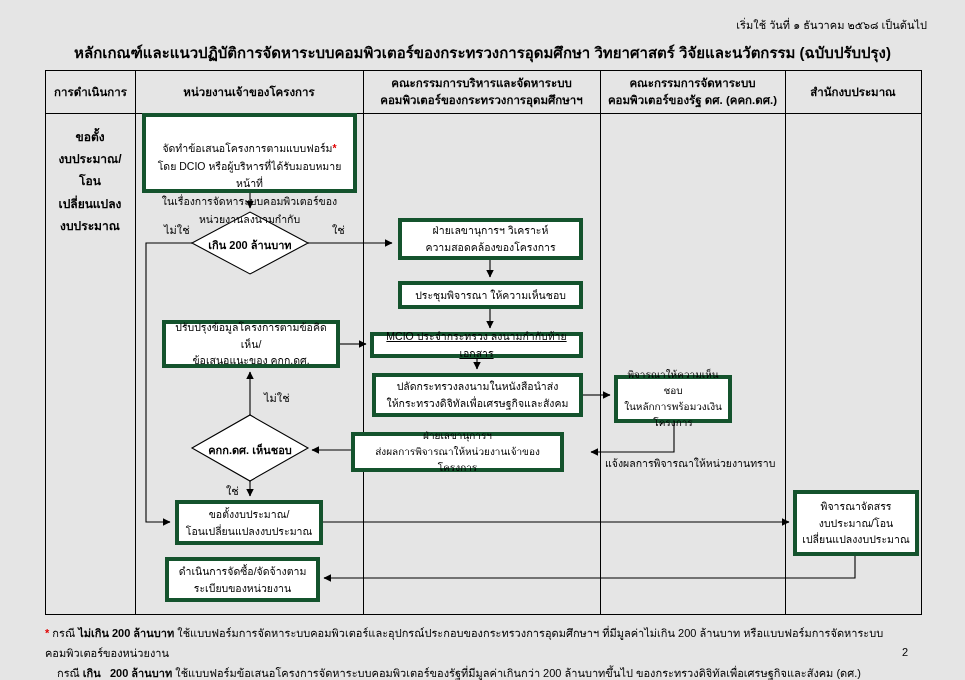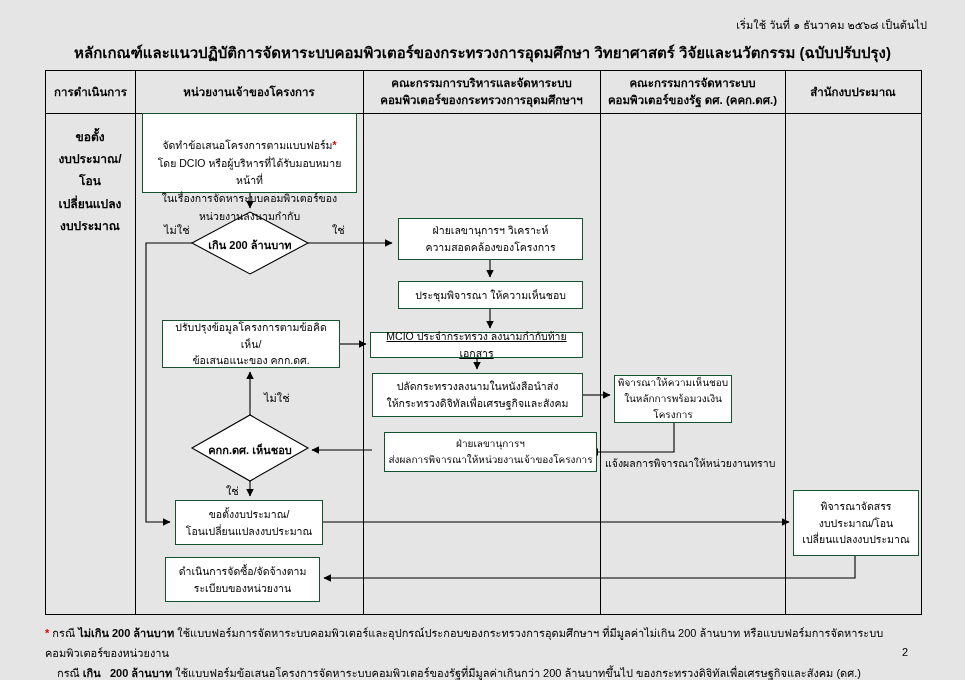--- a/index.html
+++ b/index.html
@@ -16,31 +16,31 @@
   .hcell{position:absolute;top:0;height:42px;display:flex;align-items:center;justify-content:center;
          text-align:center;font-weight:bold;font-size:11.5px;line-height:1.45;white-space:pre-line;}
   .hc1{left:0;width:89px}.hc2{left:89px;width:228px}.hc3{left:317px;width:237px}
   .hc4{left:554px;width:185px}.hc5{left:739px;width:136px}
 
   .row-label{position:absolute;left:48px;top:126px;width:84px;text-align:center;font-weight:bold;
              font-size:12px;line-height:1.85;white-space:pre-line;}
 
   svg.flow{position:absolute;left:0;top:0;width:965px;height:680px;z-index:1;pointer-events:none;}
 
-  .box{position:absolute;z-index:2;background:#fff;border:1px solid #14532d;box-sizing:border-box;
+  .box{position:absolute;z-index:2;background:#fff;border:4px solid #14532d;box-sizing:border-box;
        display:flex;align-items:center;justify-content:center;text-align:center;
        font-size:10.5px;line-height:1.6;white-space:pre-line;padding:2px;}
   .b1{left:142px;top:113px;width:215px;height:80px;display:block;padding-top:6px;}
   .b1 .inner{line-height:1.7;}
   .b2{left:398px;top:218px;width:185px;height:42px;}
   .b3{left:398px;top:281px;width:185px;height:28px;}
   .b4{left:370px;top:332px;width:213px;height:26px;text-decoration:underline;}
   .b5{left:372px;top:373px;width:211px;height:44px;}
   .b6{left:614px;top:375px;width:118px;height:48px;font-size:10px;}
-  .b7{left:384px;top:432px;width:213px;height:40px;font-size:10px;}
+  .b7{left:351px;top:432px;width:213px;height:40px;font-size:10px;}
   .b8{left:162px;top:320px;width:178px;height:48px;}
   .b9{left:175px;top:500px;width:148px;height:45px;}
   .b10{left:165px;top:557px;width:155px;height:45px;}
   .b11{left:793px;top:490px;width:126px;height:66px;}
 
   .dlabel{position:absolute;z-index:2;text-align:center;font-weight:bold;font-size:11px;}
   .d1t{left:190px;top:236px;width:120px;}
   .d2t{left:190px;top:441px;width:120px;}
 
   .elabel{position:absolute;z-index:2;font-size:11px;margin-left:8px;}

